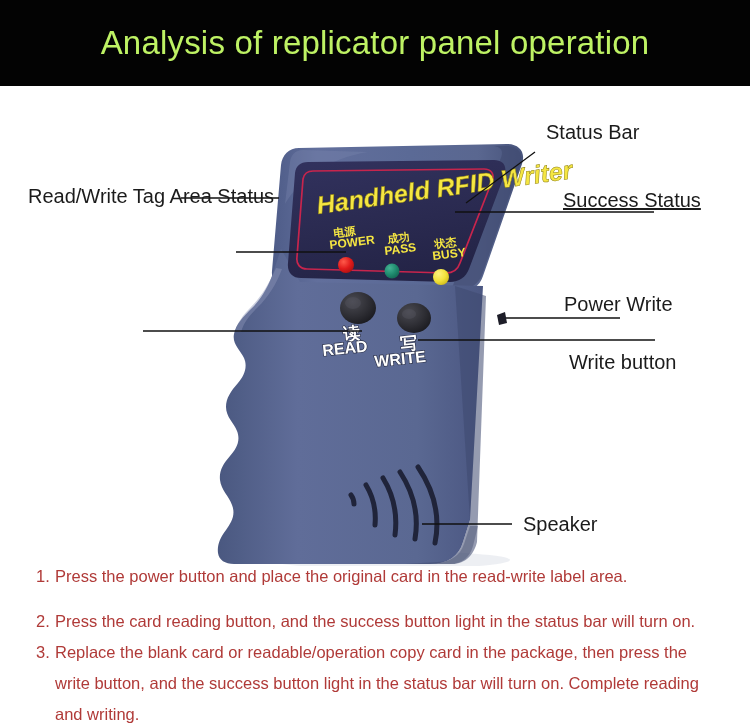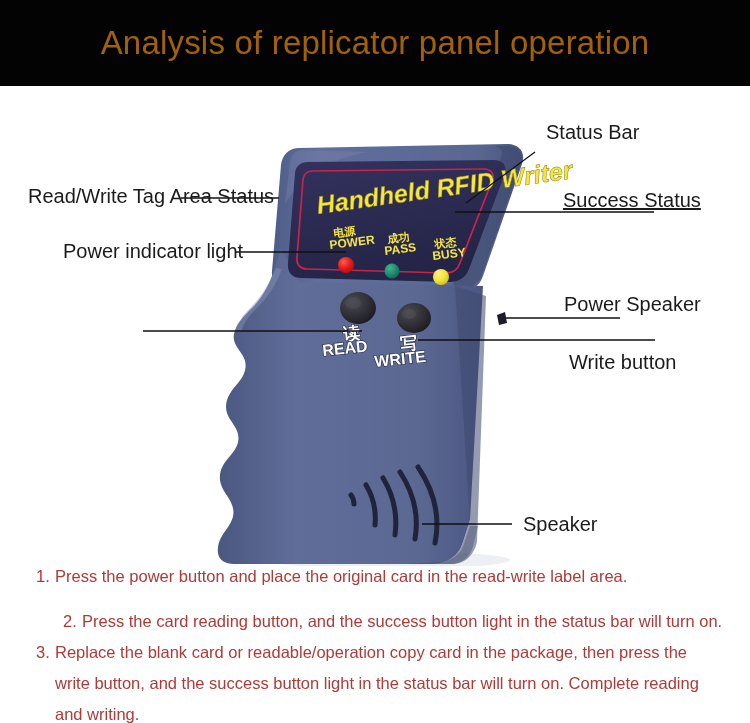--- a/index.html
+++ b/index.html
@@ -27,21 +27,21 @@
     background: #030303;
   }
   #page-title {
     position: absolute;
     left: 0; top: 0;
     width: 750px;
     height: 86px;
     display: flex;
     align-items: center;
     justify-content: center;
-    color: #a16207;
+    color: #bef264;
     font-size: 33px;
     font-weight: 400;
     letter-spacing: 0.2px;
     font-family: "Liberation Sans", sans-serif;
     white-space: nowrap;
   }
 
   
   #illustration {
     position: absolute;
@@ -283,41 +283,40 @@
         <line x1="506" y1="232" x2="620" y2="232"></line>
 
         <line x1="418" y1="254" x2="655" y2="254"></line>
 
         <line x1="422" y1="438" x2="512" y2="438"></line>
       </g>
     </svg>
 
     <div class="callout left" style="left:28px; top:100px;">Read/Write Tag Area Status</div>
 
-    <div class="callout left" style="left:63px; top:155px;">Power indicator light</div>
 
 
     <div class="callout right" style="left:546px; top:36px;">Status Bar</div>
 
     <div class="callout right" style="left:563px; top:104px;text-decoration:underline;">Success Status</div>
 
-    <div class="callout right" style="left:564px; top:208px;">Power Speaker</div>
+    <div class="callout right" style="left:564px; top:208px;">Power Write</div>
 
     <div class="callout right" style="left:569px; top:266px;">Write button</div>
 
     <div class="callout right" style="left:523px; top:428px;">Speaker</div>
   </div>
 
   <div id="instructions">
 
     <div class="instr-row" style="top:0;">
       <span class="instr-num">1.</span><span>Press the power button and place the original card in the read-write label area.</span>
     </div>
 
-    <div class="instr-row" style="top:45px;margin-left:27px;">
+    <div class="instr-row" style="top:45px;">
       <span class="instr-num">2.</span><span>Press the card reading button, and the success button light in the status bar will turn on.</span>
     </div>
 
     <div class="instr-row" style="top:76px;">
       <span class="instr-num">3.</span><span>Replace the blank card or readable/operation copy card in the package, then press the</span>
     </div>
 
     <div class="instr-row" style="top:107px;">
       <span class="instr-indent"></span><span>write button, and the success button light in the status bar will turn on. Complete reading</span>
     </div>

